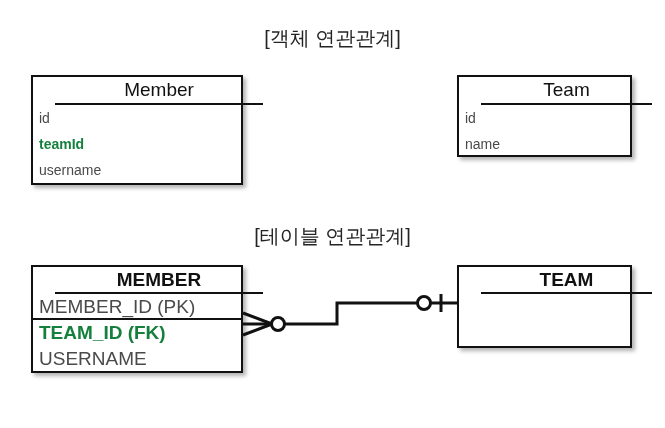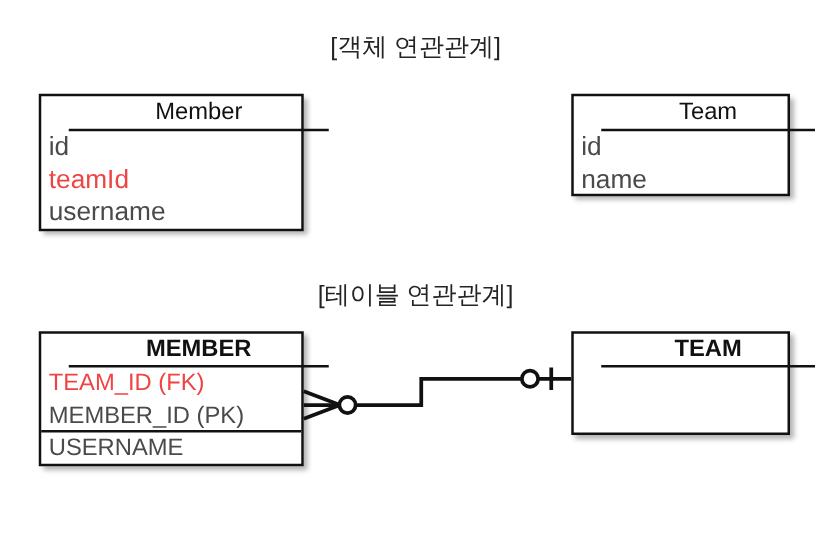--- a/index.html
+++ b/index.html
@@ -60,33 +60,33 @@
     width: 100%;
   }
   .field {
     box-sizing: border-box;
     padding-left: 6px;
     color: #4a4a4a;
     white-space: nowrap;
     overflow: hidden;
   }
   .field.bold {
-    color: #ef4444;
-    font-weight: normal;
+    color: #15803d;
+    font-weight: bold;
   }
   .sep-bottom { border-bottom: 2px solid #111111; }
 
   
   .obj .box-header {
     font-size: 19px;
     line-height: 26px;
     height: 28px;
   }
   .obj .field {
-    font-size: 21px;
+    font-size: 14px;
     line-height: 26px;
     height: 26px;
   }
 
   
   .tbl .box-header {
     font-size: 19px;
     line-height: 25px;
     height: 27px;
     font-weight: bold;
@@ -134,22 +134,22 @@
       <div class="field">id</div>
       <div class="field">name</div>
     </div>
   </div>
 
   <div class="section-title title-table">[테이블 연관관계]</div>
 
   <div class="box tbl" id="box-member-t">
     <div class="box-header">MEMBER</div>
     <div class="box-body">
+      <div class="field sep-bottom">MEMBER_ID (PK)</div>
       <div class="field bold">TEAM_ID (FK)</div>
-      <div class="field sep-bottom">MEMBER_ID (PK)</div>
       <div class="field">USERNAME</div>
     </div>
   </div>
 
   <div class="box tbl" id="box-team-t">
     <div class="box-header">TEAM</div>
   </div>
 
   <svg id="relationship" viewBox="0 0 665 428">
     <g fill="none" stroke="#111111" stroke-width="3" stroke-linecap="butt">

